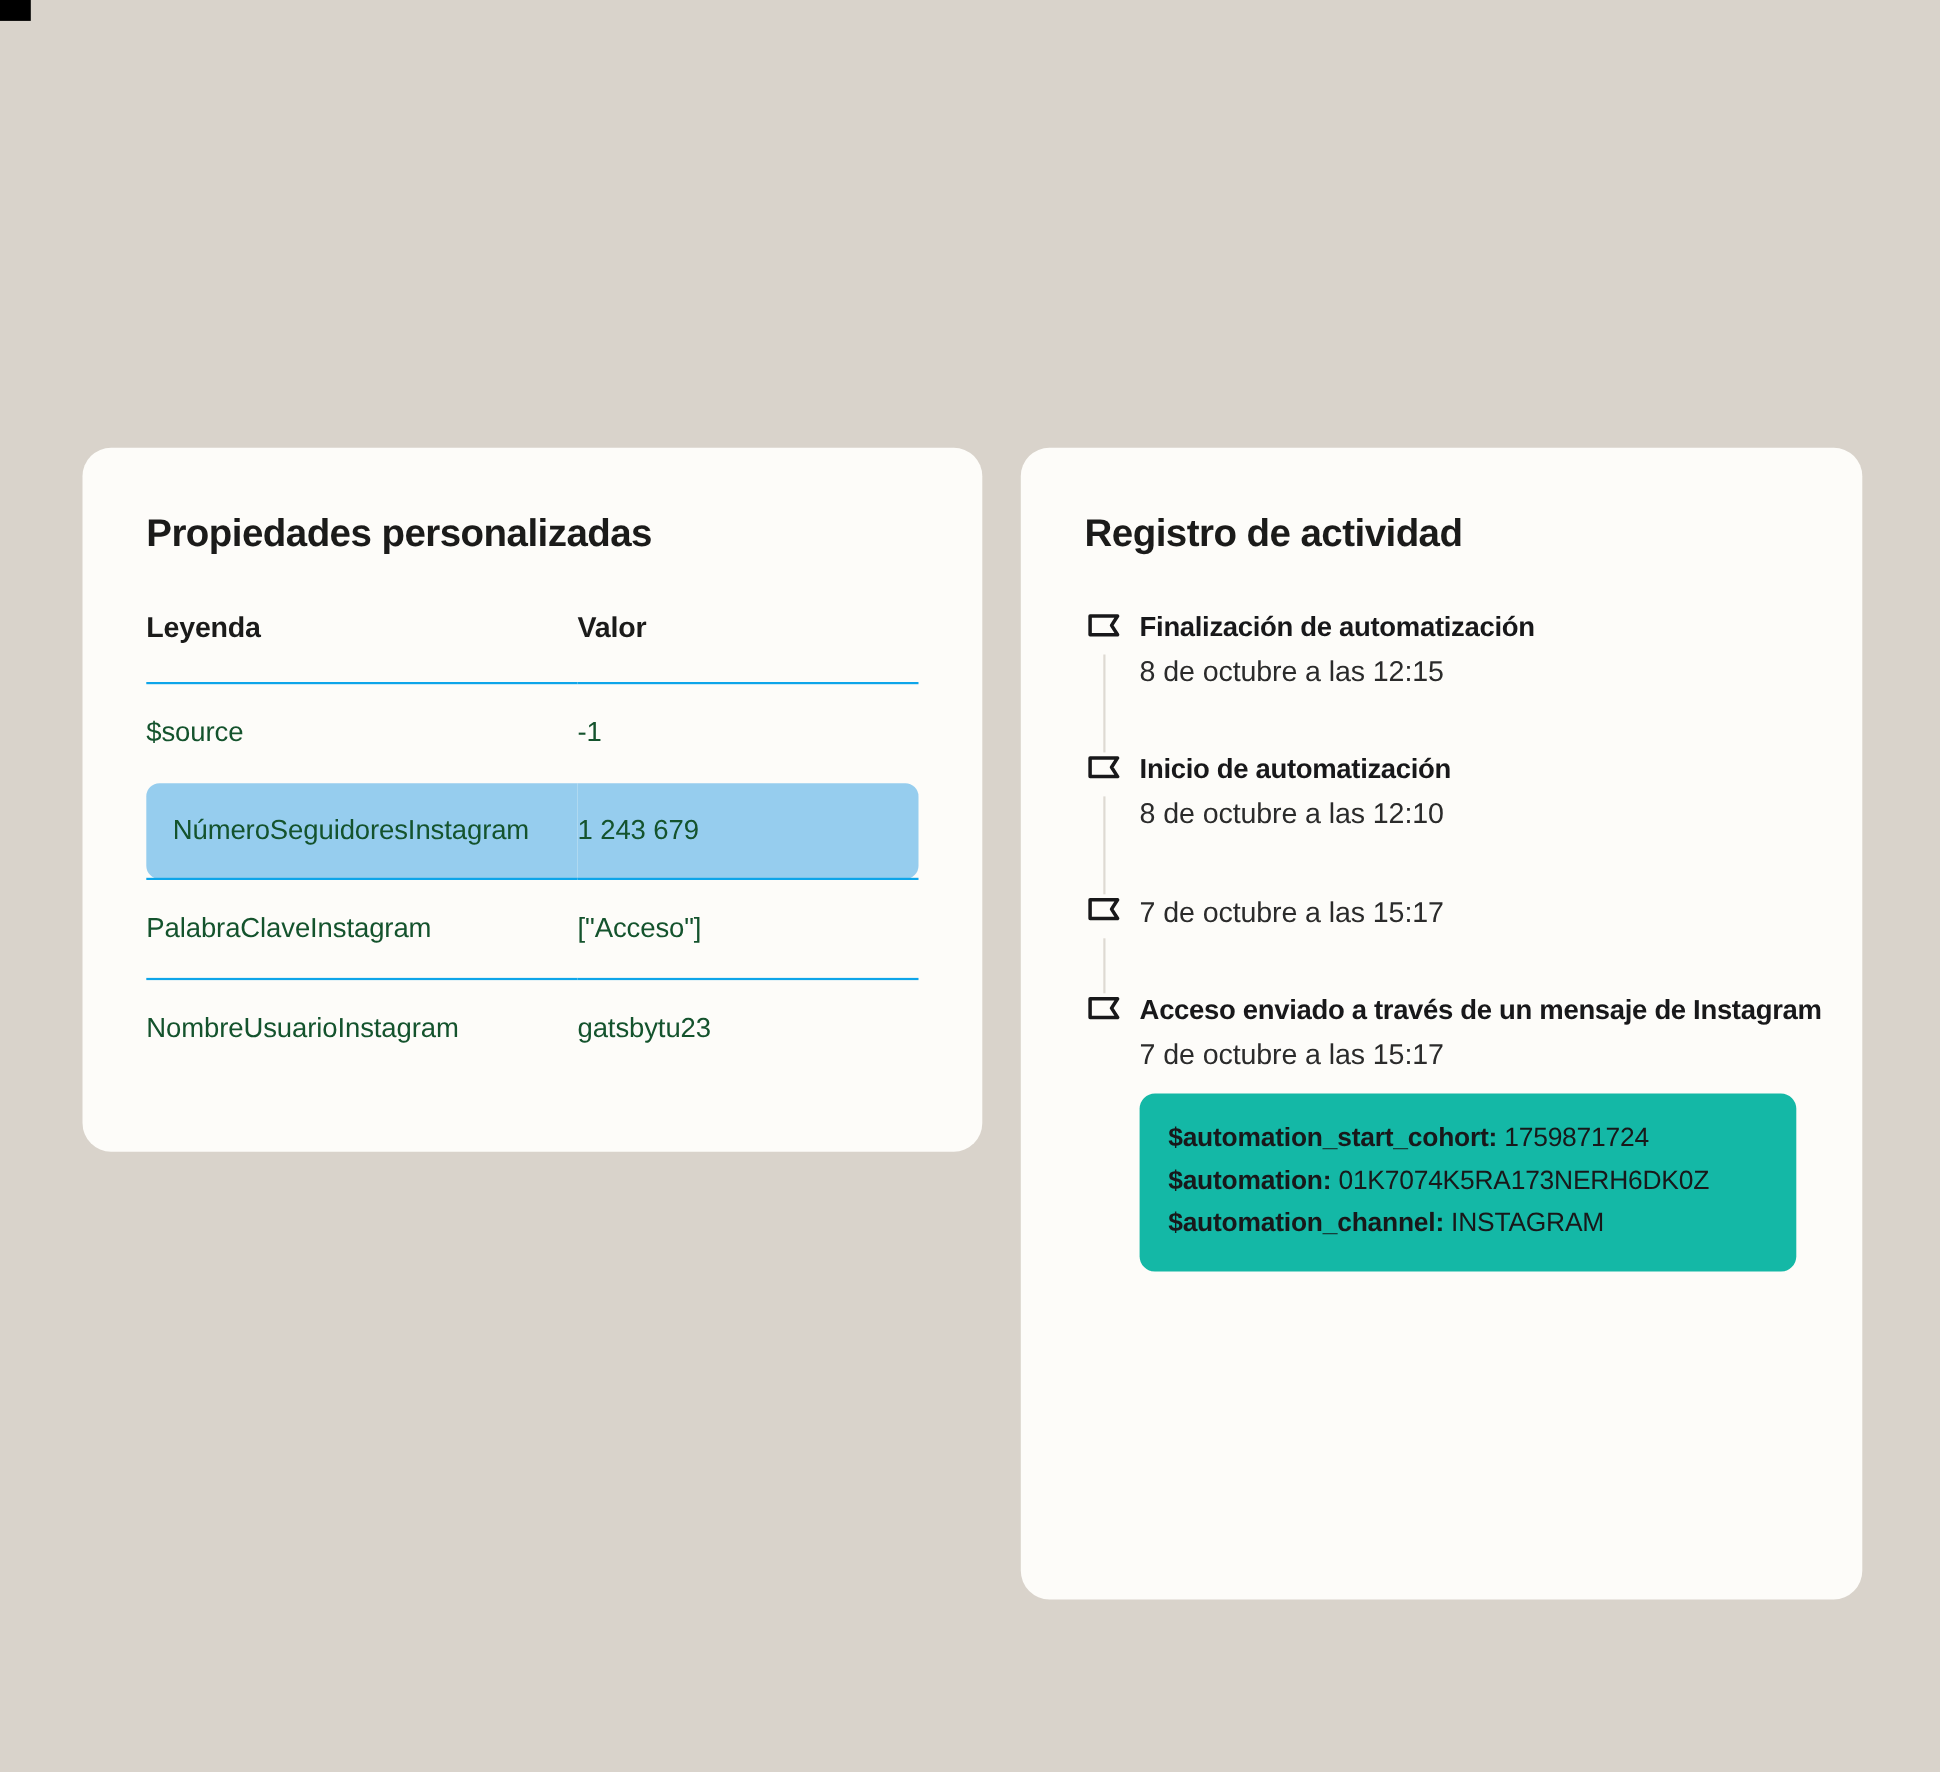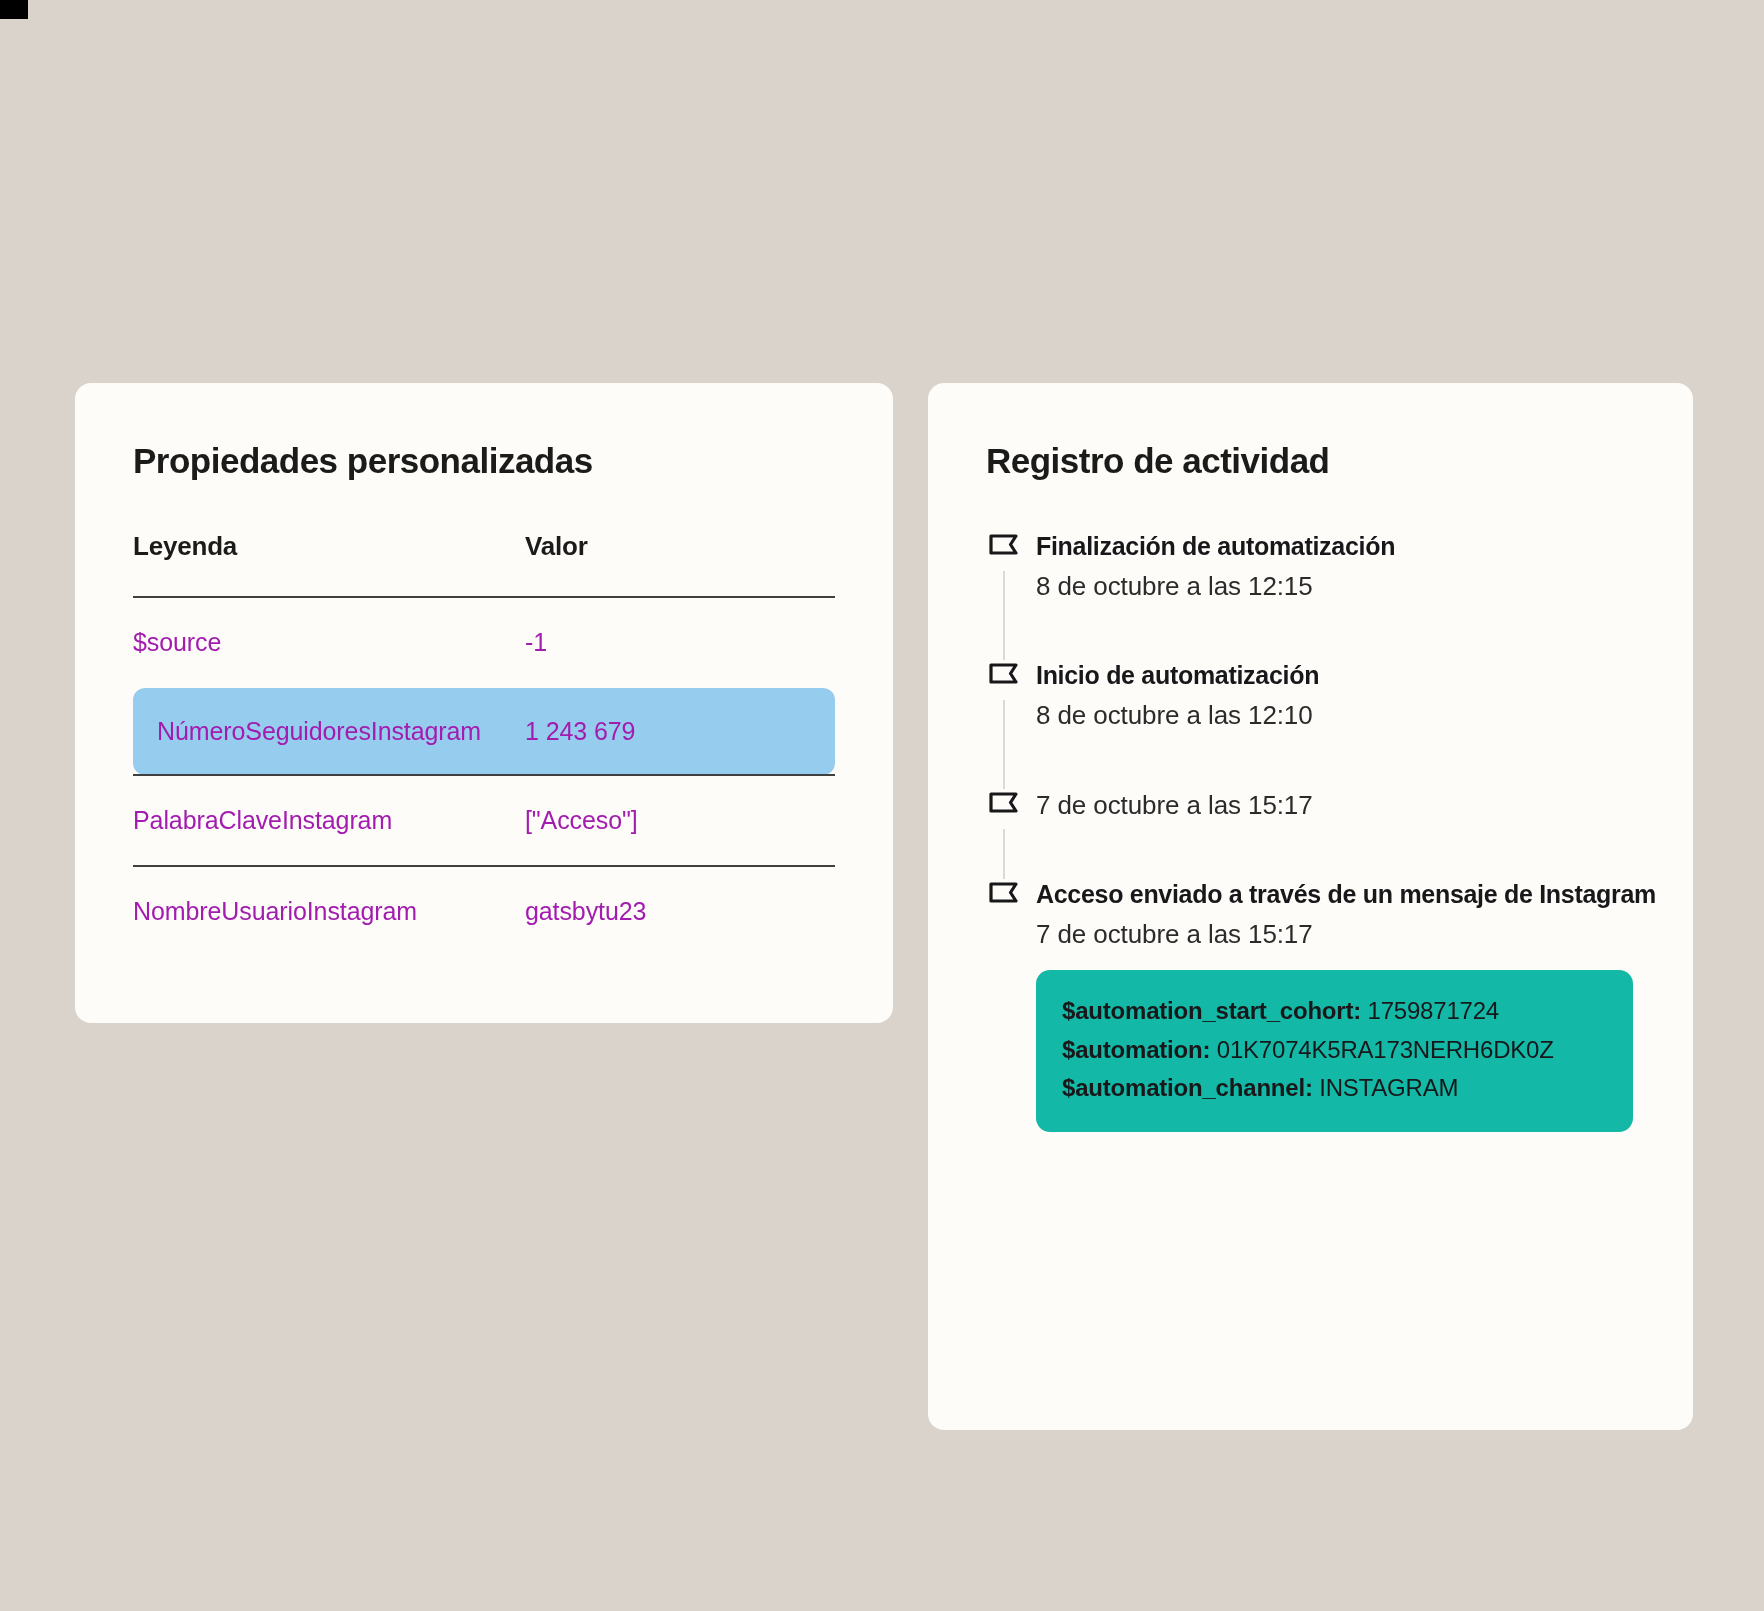--- a/index.html
+++ b/index.html
@@ -30,21 +30,22 @@
     position: absolute;
     left: 0;
     top: 0;
     width: 1764px;
     height: 1611px;
   }
 
   .card {
     position: absolute;
     background: #fdfcf9;
-    border-radius: 16px;
+    border-radius: 26px;
+    margin-top: 24px;
   }
 
   #card-properties {
     left: 75px;
     top: 383px;
     width: 818px;
     height: 640px;
     padding: 56px 58px;
   }
 
@@ -78,23 +79,23 @@
     color: #1b1b1a;
     padding: 0 0 34px 0;
     letter-spacing: -0.2px;
   }
 
   .prop-table th.col-key { width: 392px; }
 
   .prop-row td {
     font-size: 25px;
     font-weight: 400;
-    color: #a21caf;
+    color: #14532d;
     padding: 30px 0;
-    border-top: 2px solid #404040;
+    border-top: 2px solid #0ea5e9;
     letter-spacing: -0.1px;
     white-space: nowrap;
   }
 
   .prop-row.highlight td {
     background: #96cdee;
     border-top-color: transparent;
     padding-top: 28px;
     padding-bottom: 28px;
   }

